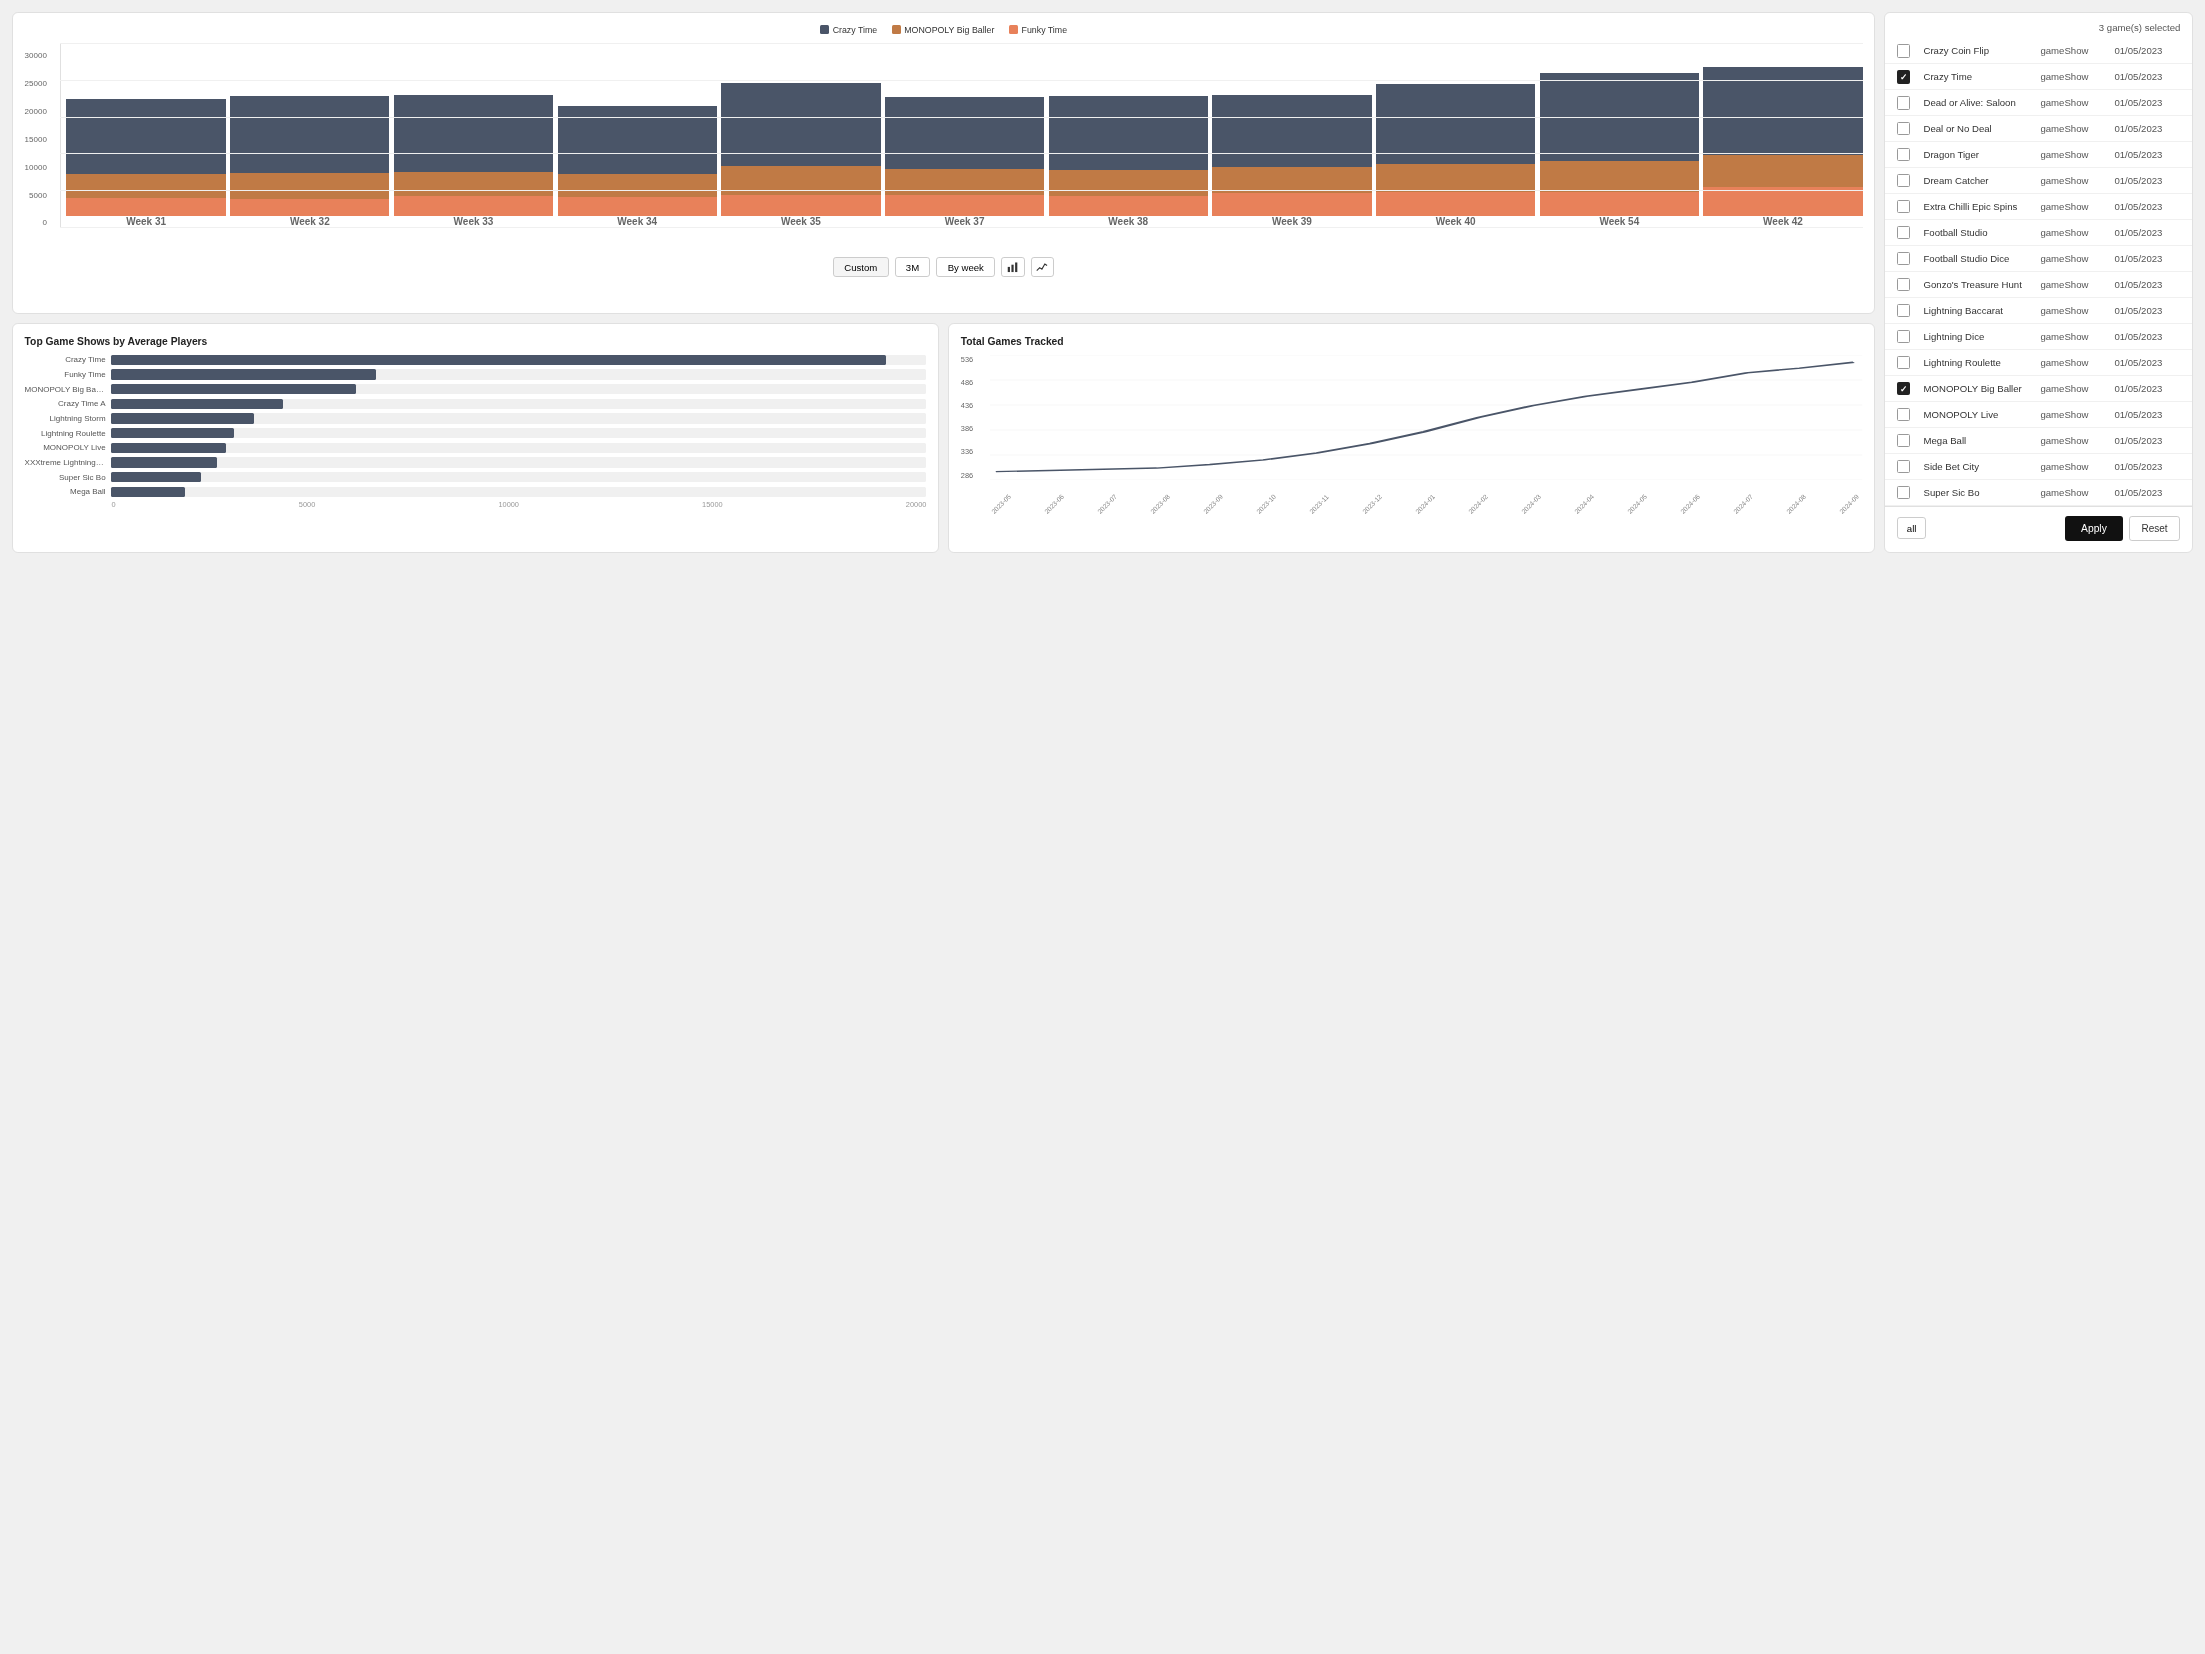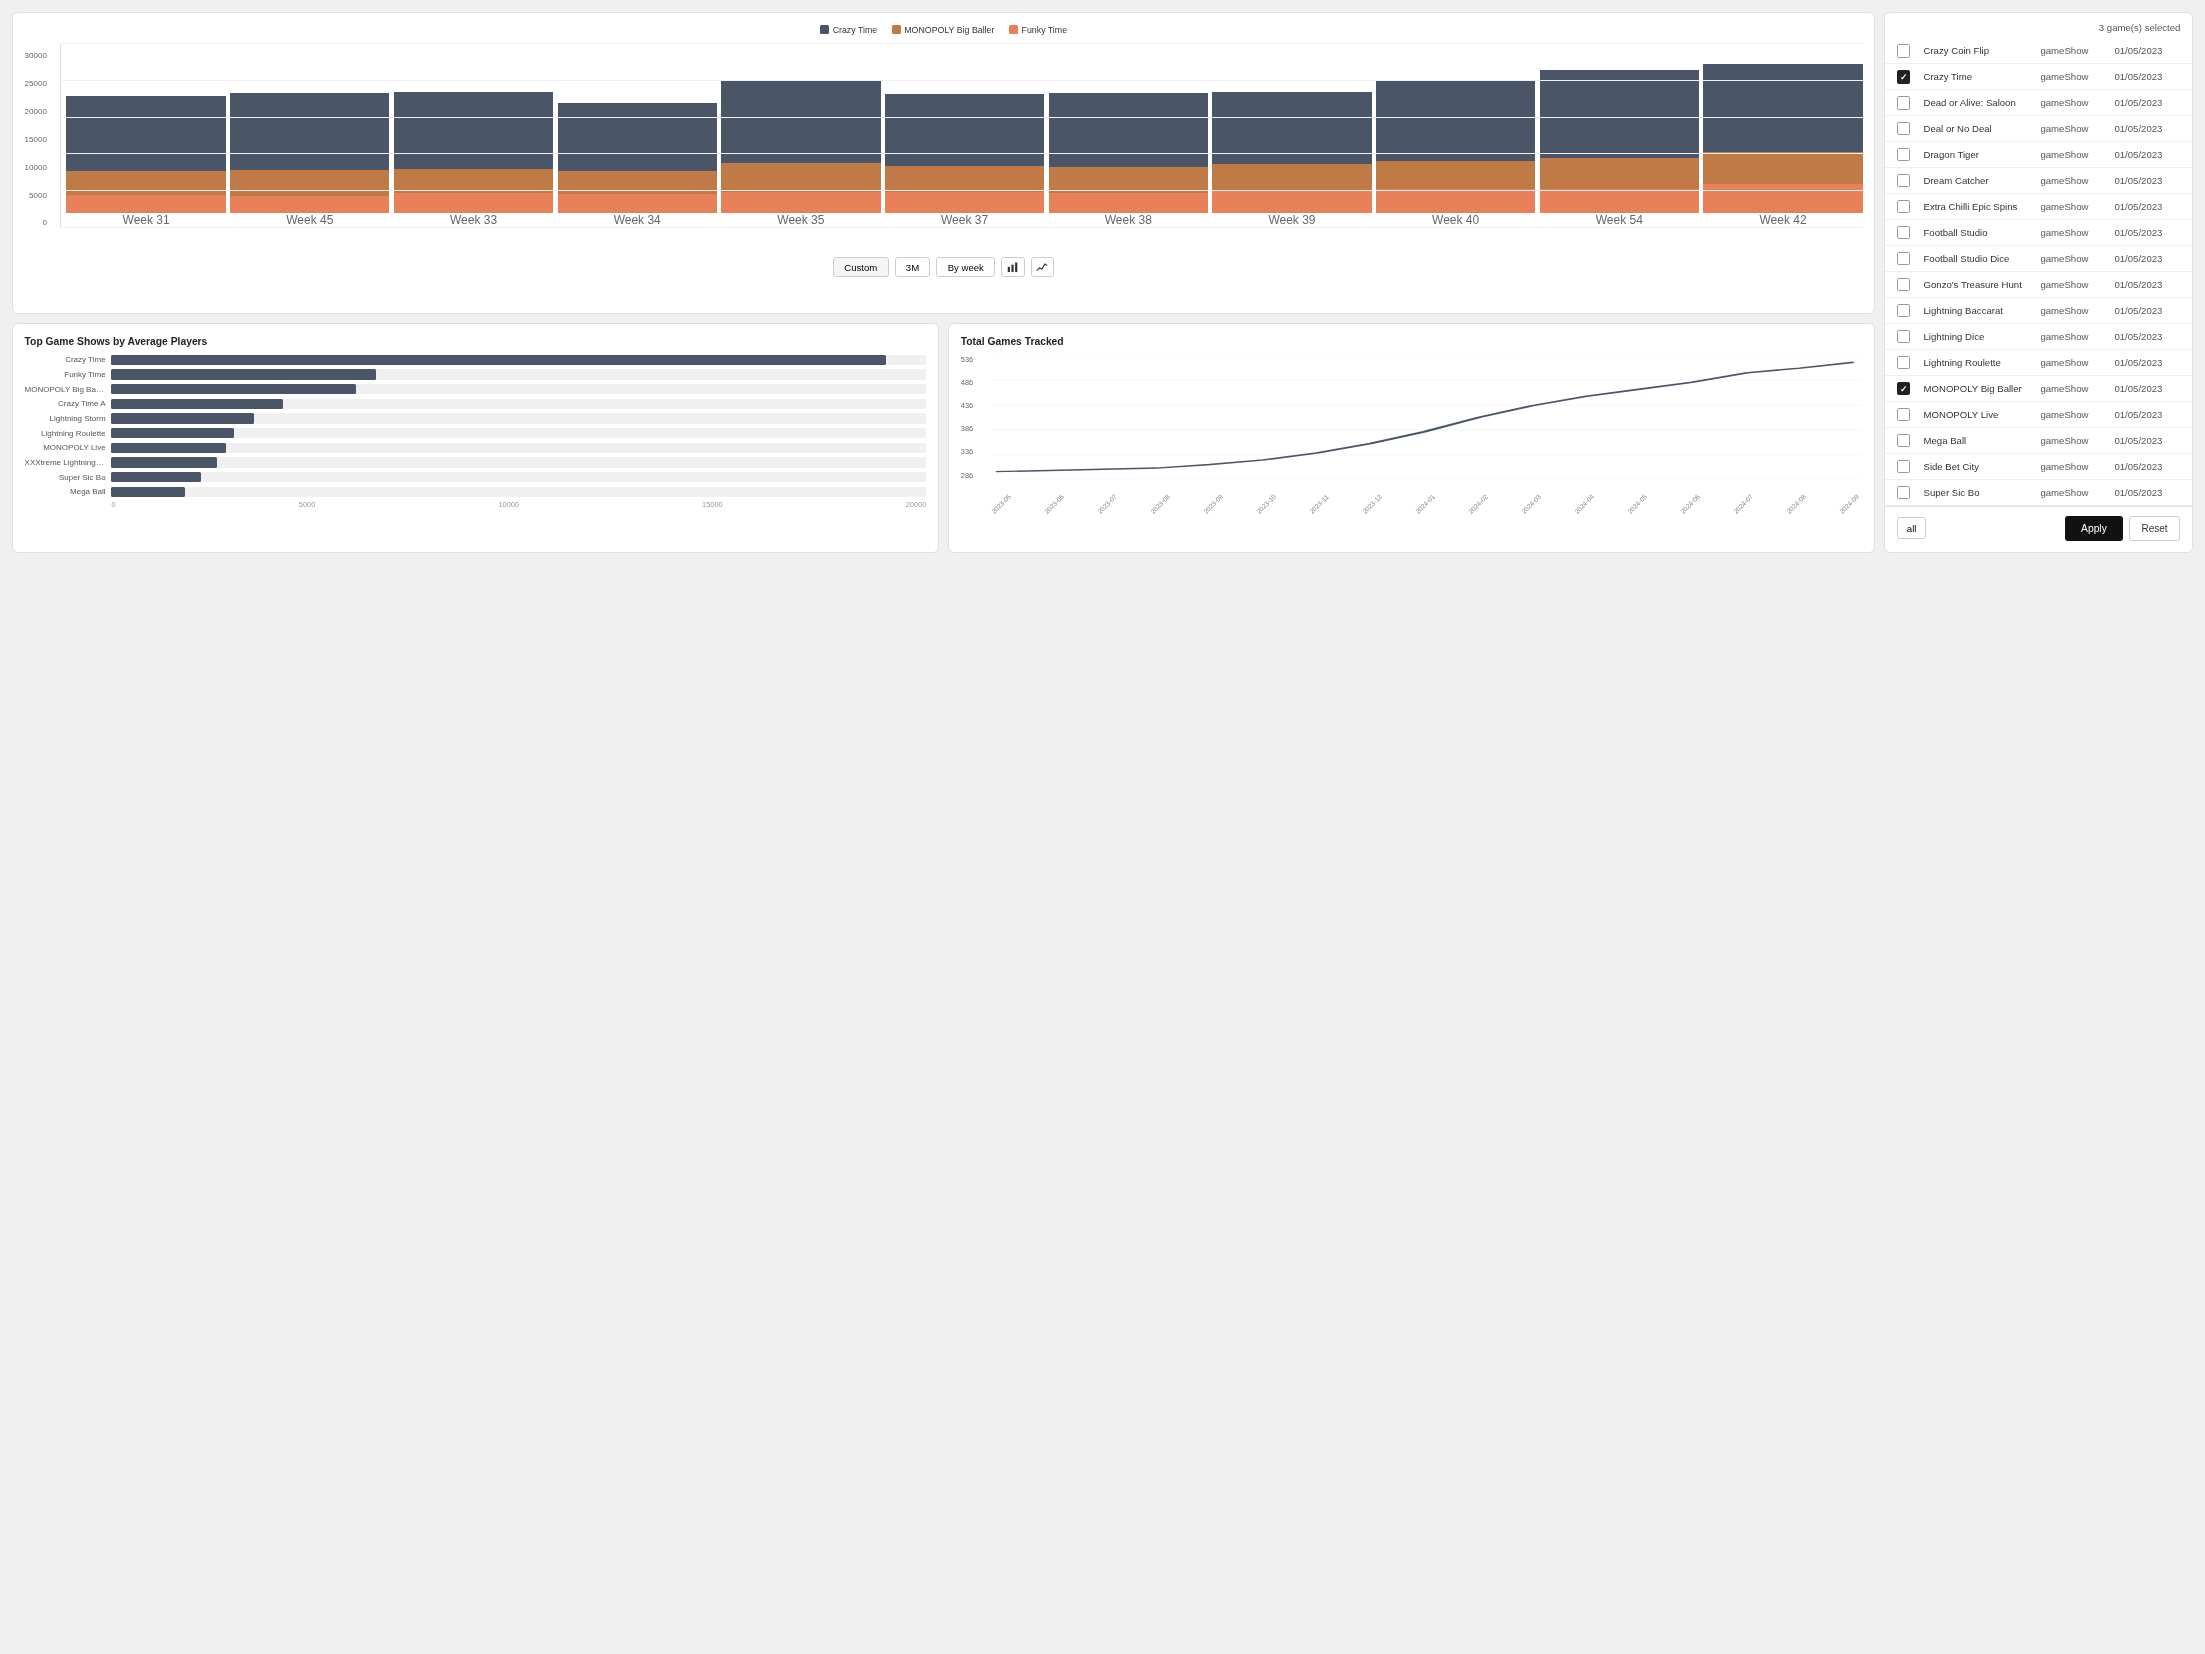--- a/index.html
+++ b/index.html
@@ -83,25 +83,26 @@
       display: flex;
       flex-direction: column-reverse;
       width: 100%;
       cursor: pointer;
     }
     .bar-segment {
       width: 100%;
       min-height: 1.5px;
     }
     .bar-label {
-      font-size: 12px;
+      font-size: 10px;
       color: #666;
       margin-top: 0;
       text-align: center;
       white-space: nowrap;
+      font-weight: bold;
     }
     .chart-controls {
       display: flex;
       justify-content: center;
       align-items: center;
       gap: 5.9px;
       margin-top: 7.4px;
     }
     .ctrl-btn {
       padding: 3.7px 10.3px;
@@ -398,21 +399,21 @@
               <div class="bar-segment" style="height: 75px; background: rgb(74, 85, 104);"></div>
             </div>
             <div class="bar-label">Week 31</div>
           </div>
           <div class="bar-group">
             <div class="bar-stack">
               <div class="bar-segment" style="height: 17px; background: rgb(232, 129, 90);"></div>
               <div class="bar-segment" style="height: 26px; background: rgb(192, 122, 69);"></div>
               <div class="bar-segment" style="height: 77px; background: rgb(74, 85, 104);"></div>
             </div>
-            <div class="bar-label">Week 45</div>
+            <div class="bar-label">Week 32</div>
           </div>
           <div class="bar-group">
             <div class="bar-stack">
               <div class="bar-segment" style="height: 20px; background: rgb(232, 129, 90);"></div>
               <div class="bar-segment" style="height: 24px; background: rgb(192, 122, 69);"></div>
               <div class="bar-segment" style="height: 77px; background: rgb(74, 85, 104);"></div>
             </div>
             <div class="bar-label">Week 33</div>
           </div>
           <div class="bar-group">

